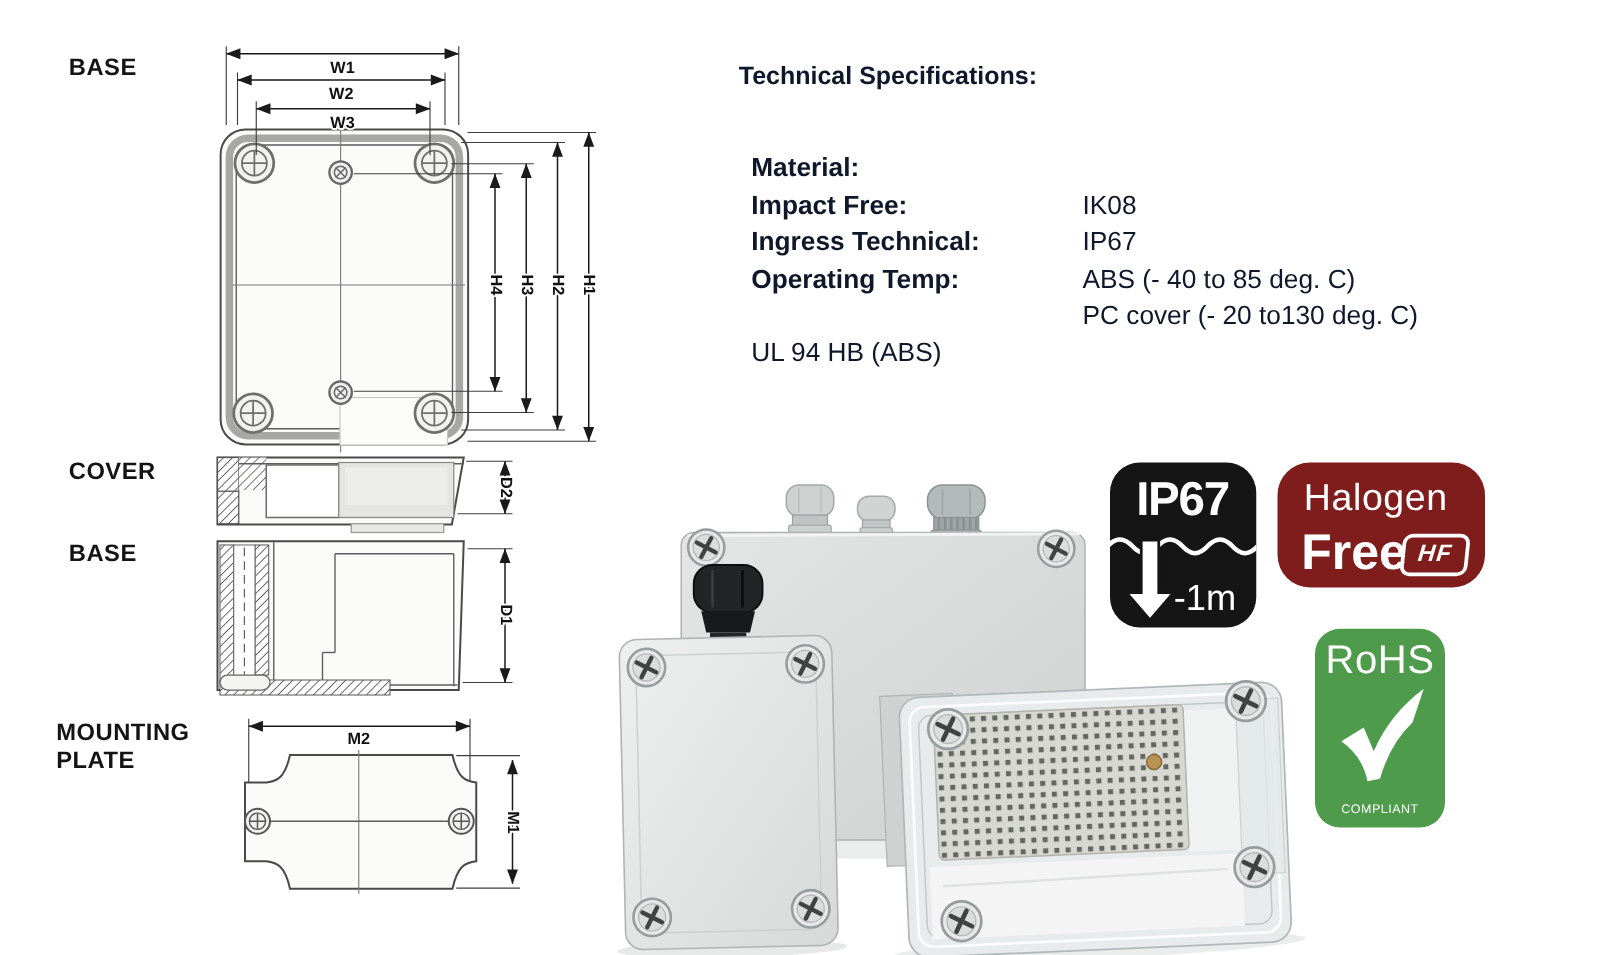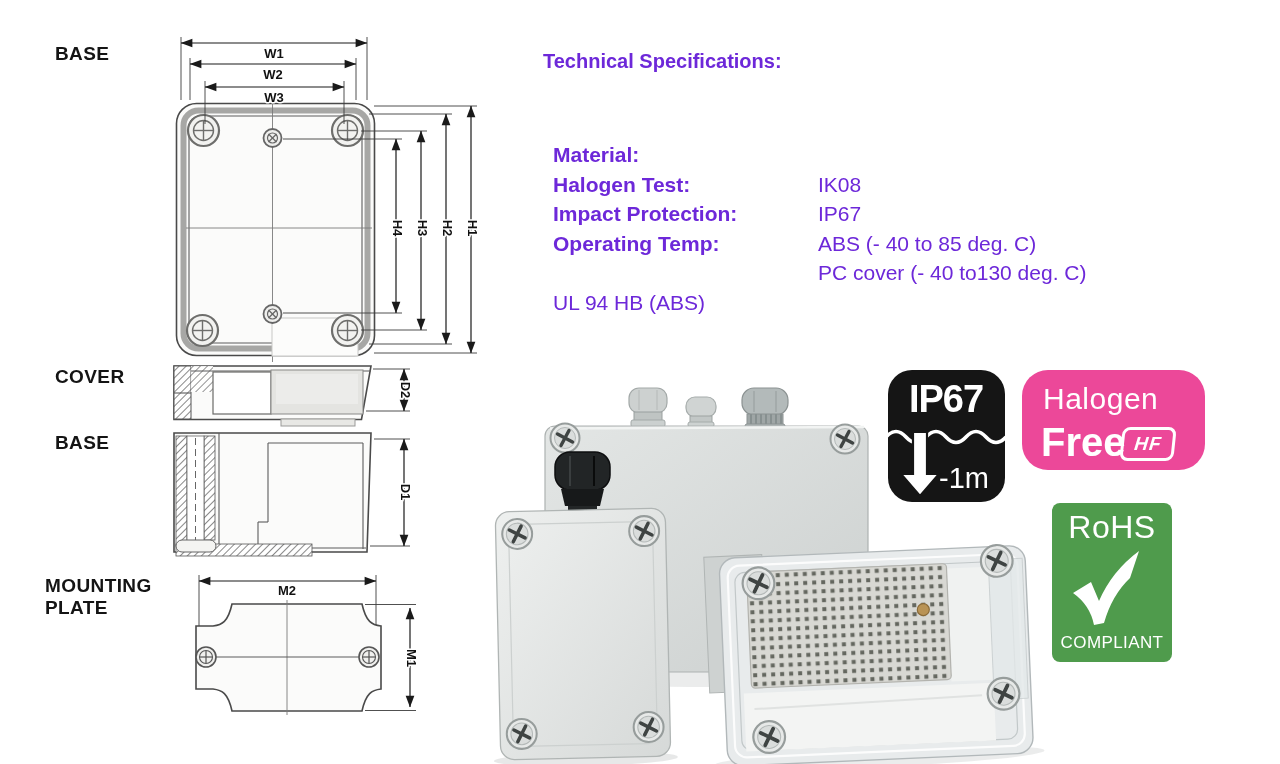--- a/index.html
+++ b/index.html
@@ -10,43 +10,43 @@
   #drawing{position:absolute;left:0;top:0;}
   .viewlbl{font:bold 19px "Liberation Sans",sans-serif;fill:#141414;letter-spacing:.4px;}
   .dimlbl{font:bold 13px "Liberation Sans",sans-serif;fill:#111;paint-order:stroke;stroke:#fff;stroke-width:3px;stroke-linejoin:round;}
   .dim{stroke:#1a1a1a;stroke-width:1.2;fill:none;}
   .ext{stroke:#3c3c3c;stroke-width:0.9;fill:none;}
   .outline{stroke:#4a4a4a;stroke-width:1.6;fill:#fbfbfa;}
   .thin{stroke:#5c5c5c;stroke-width:1.1;fill:none;}
   .cline{stroke:#7b7b7b;stroke-width:0.9;fill:none;}
 
   
-  #specs{position:absolute;left:543px;top:50px;width:660px;color:#6d28d9;}
+  #specs{position:absolute;left:591px;top:50px;width:660px;color:#0f172a;}
   #specs .title{font-size:20px;font-weight:bold;}
-  #spec-rows{position:absolute;left:10px;top:70px;width:650px;margin-top:20px;}
+  #spec-rows{position:absolute;left:10px;top:70px;width:650px;}
   .spec-row{display:grid;grid-template-columns:265px 1fr;line-height:29.6px;font-size:21px;}
   .spec-row .lbl{font-weight:bold;}
   .spec-row .val{font-weight:normal;white-space:nowrap;}
 
   
   #photo{position:absolute;left:480px;top:360px;}
 
   
   .badge{position:absolute;box-sizing:border-box;color:#fff;}
   #badge-ip67{left:888px;top:370px;width:117px;height:132px;background:#151515;border-radius:24px;}
-  #badge-halogen{left:1022px;top:370px;width:183px;height:100px;background:#ec4899;border-radius:26px;}
+  #badge-halogen{left:1022px;top:370px;width:166px;height:100px;background:#7f1d1d;border-radius:26px;}
   #badge-halogen .l1{position:absolute;left:21px;top:12px;font-size:30px;font-weight:400;letter-spacing:.5px;}
   #badge-halogen .l2{position:absolute;left:19px;top:50px;font-size:40px;font-weight:bold;}
   #hf-logo{position:absolute;left:99px;top:57px;width:48px;height:28px;border:3.5px solid #fff;border-radius:8px;
            display:flex;align-items:center;justify-content:center;font-size:19px;font-weight:bold;font-style:italic;
            transform:skewX(-6deg);letter-spacing:1px;}
-  #badge-rohs{left:1052px;top:503px;width:120px;height:159px;background:#4f9b4c;border-radius:8px;text-align:center;}
+  #badge-rohs{left:1052px;top:503px;width:104px;height:159px;background:#4f9b4c;border-radius:20px;text-align:center;}
   #badge-rohs .t{position:absolute;top:6px;width:100%;font-size:32px;font-weight:400;letter-spacing:.5px;}
   #badge-rohs svg{position:absolute;left:13px;top:40px;}
-  #badge-rohs .c{position:absolute;bottom:9px;width:100%;font-size:17px;letter-spacing:.4px;font-weight:400;}
+  #badge-rohs .c{position:absolute;bottom:9px;width:100%;font-size:10px;letter-spacing:.4px;font-weight:400;}
 </style>
 </head>
 <body>
 
 <div id="stage">
 
   <svg id="drawing" width="500" height="764" viewBox="0 0 500 764">
     <defs>
       <marker id="arr" viewBox="0 0 10 8" refX="9.4" refY="4" markerWidth="11" markerHeight="8.5" orient="auto-start-reverse">
         <path d="M0.5,0.6 L9.6,4 L0.5,7.4 Z" fill="#1a1a1a"></path>
@@ -218,34 +218,34 @@
     </g>
   </svg>
 
   <div id="specs">
     <div class="title">Technical Specifications:</div>
     <div id="spec-rows">
       <div class="spec-row">
           <span class="lbl">Material:</span>
         </div>
       <div class="spec-row">
-          <span class="lbl">Halogen Test:</span>
+          <span class="lbl">Impact Free:</span>
           <span class="val">IK08</span>
         </div>
       <div class="spec-row">
-          <span class="lbl">Impact Protection:</span>
+          <span class="lbl">Ingress Technical:</span>
           <span class="val">IP67</span>
         </div>
       <div class="spec-row">
           <span class="lbl">Operating Temp:</span>
           <span class="val">ABS (- 40 to 85 deg. C)</span>
         </div>
       <div class="spec-row">
           <span class="lbl"></span>
-          <span class="val">PC cover (- 40 to130 deg. C)</span>
+          <span class="val">PC cover (- 20 to130 deg. C)</span>
         </div>
       <div class="spec-row">
           <span class="val">UL 94 HB (ABS)</span>
         </div>
     </div>
   </div>
 
   <svg id="photo" width="600" height="404" viewBox="0 0 600 404">
     <defs>
       <linearGradient id="bigFace" x1="0" y1="0" x2="1" y2="1">

